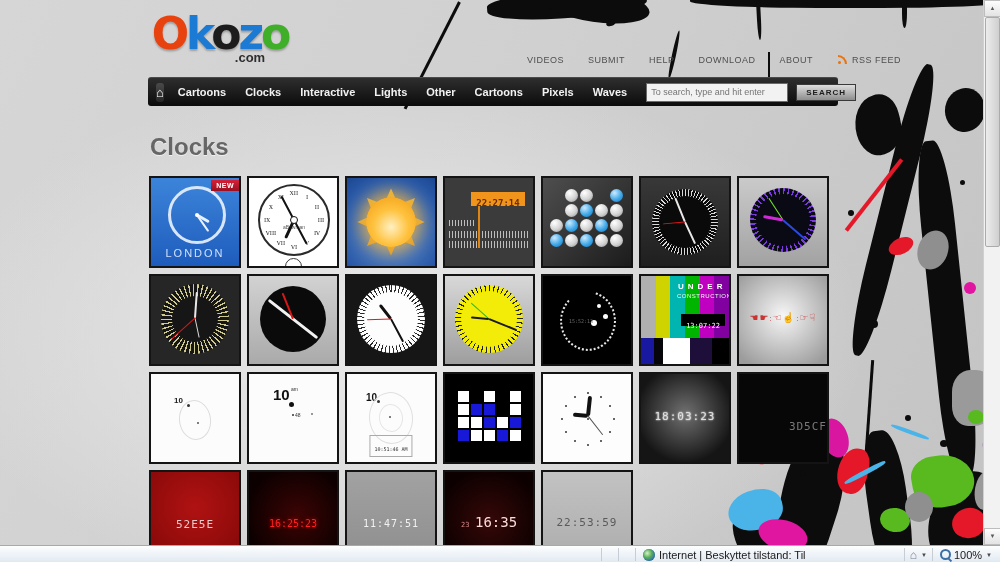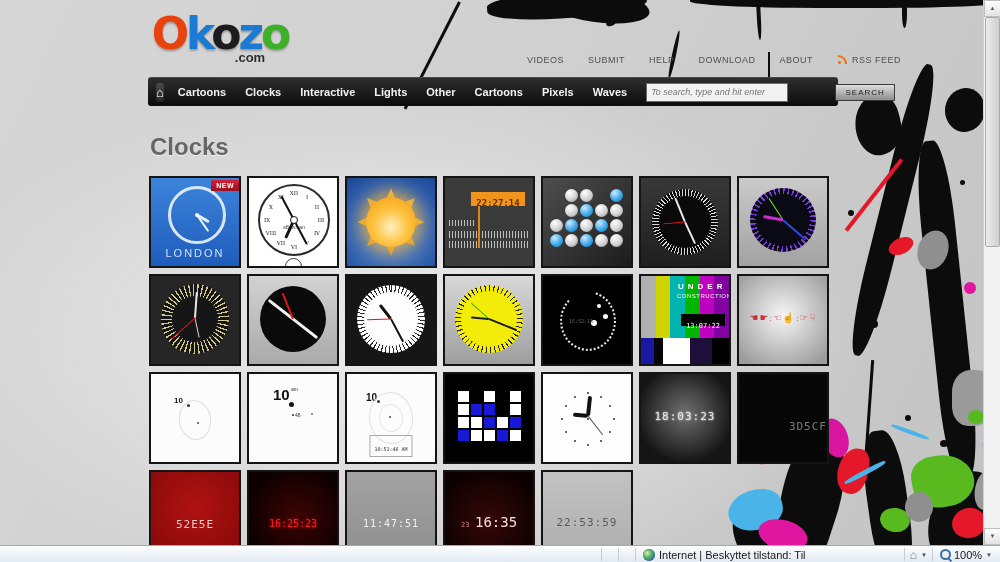--- a/index.html
+++ b/index.html
@@ -20,23 +20,23 @@
   .rssico{width:11px;height:11px;border-radius:2px;position:relative;display:inline-block;}
   .rssico:before{content:"";position:absolute;left:1px;bottom:1px;width:3px;height:3px;border-radius:50%;background:#e8730f;}
   .rssico:after{content:"";position:absolute;left:1px;bottom:1px;width:7px;height:7px;border:2px solid #e8730f;border-left:none;border-bottom:none;border-radius:0 100% 0 0;}
   .mainnav{position:absolute;left:148px;top:77px;width:690px;height:29px;z-index:2;box-sizing:border-box;
     background:linear-gradient(#2e2e2e,#0b0b0b);border-radius:3px;border-top:1px solid #4a4a4a;
     display:flex;align-items:center;padding:0 8px;}
   .homebtn{width:20px;height:19px;border-radius:3px;background:linear-gradient(#4a4a4a,#262626);color:#fff;
     font-size:13px;line-height:19px;text-align:center;cursor:pointer;margin-right:14px;}
   .mainnav a.nl{color:#f2f2f2;font-size:11px;font-weight:bold;text-decoration:none;margin-right:19px;cursor:pointer;}
   .searchbox{margin-left:auto;display:flex;align-items:center;gap:8px;}
-  .searchbox input{width:132px;height:15px;border:1px solid #6a6a6a;background:#f2f2f2;font-size:9px;color:#333;padding:1px 4px;font-family:"Liberation Sans",sans-serif;font-style:italic;}
+  .searchbox input{width:132px;height:15px;border:1px solid #6a6a6a;background:#f2f2f2;font-size:9px;color:#333;padding:1px 4px;font-family:"Liberation Sans",sans-serif;}
   .searchbtn{width:58px;height:15px;background:linear-gradient(#dedede,#8d8d8d);border:1px solid #3a3a3a;
-    font-size:8px;font-weight:normal;letter-spacing:1px;color:#1d1d1d;text-align:center;line-height:15px;cursor:pointer;margin-left:39px;}
+    font-size:8px;font-weight:bold;letter-spacing:1px;color:#1d1d1d;text-align:center;line-height:15px;cursor:pointer;}
   .pagetitle{position:absolute;left:150px;top:133px;z-index:2;font-size:24px;font-weight:bold;color:#666;text-shadow:0 1px 0 rgba(255,255,255,.6);}
   
   .grid{position:absolute;left:149px;top:176px;z-index:2;display:grid;grid-template-columns:repeat(7,92px);grid-auto-rows:92px;gap:6px;}
   .tile{position:relative;border:2px solid #141414;box-sizing:border-box;overflow:hidden;cursor:pointer;}
   .badge{position:absolute;top:2px;right:0;z-index:3;background:linear-gradient(#d42138,#9c0f20);color:#fff;
     font-size:7px;font-weight:bold;padding:2px 5px;letter-spacing:.5px;}
   .cface{position:absolute;border-radius:50%;}
   .hand{position:absolute;left:50%;bottom:50%;transform-origin:50% 100%;border-radius:2px;}
   .bar{position:absolute;left:50%;top:50%;border-radius:2px;}
   .cdot{position:absolute;left:50%;top:50%;transform:translate(-50%,-50%);border-radius:50%;}

